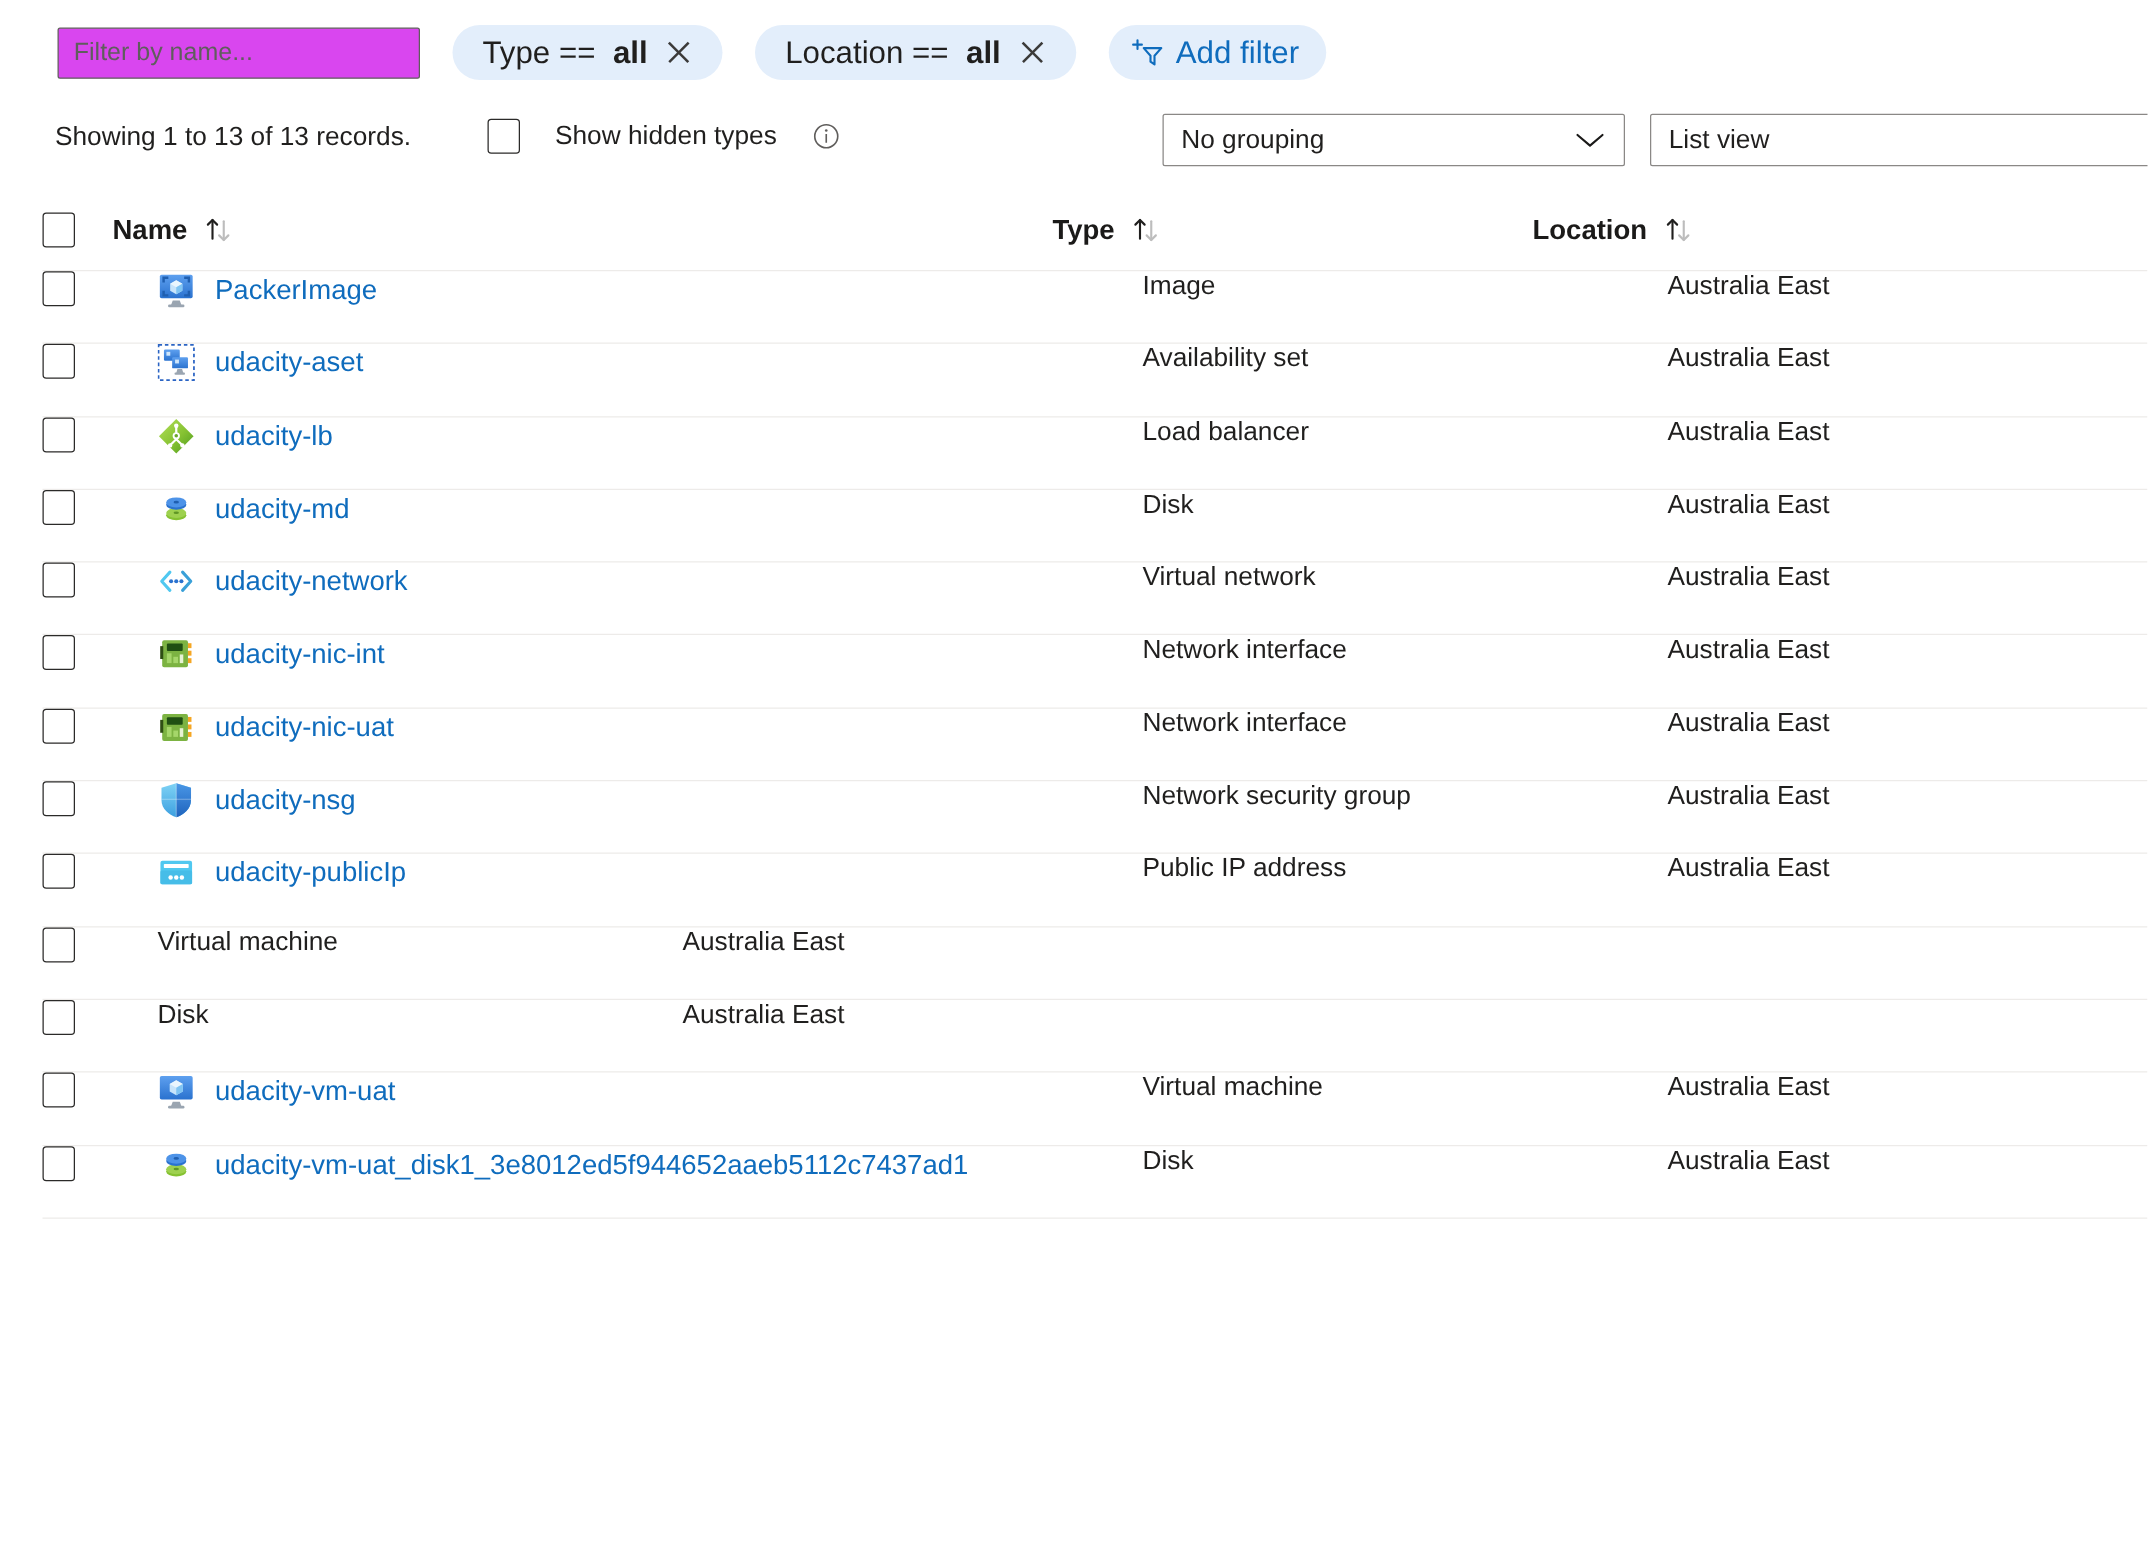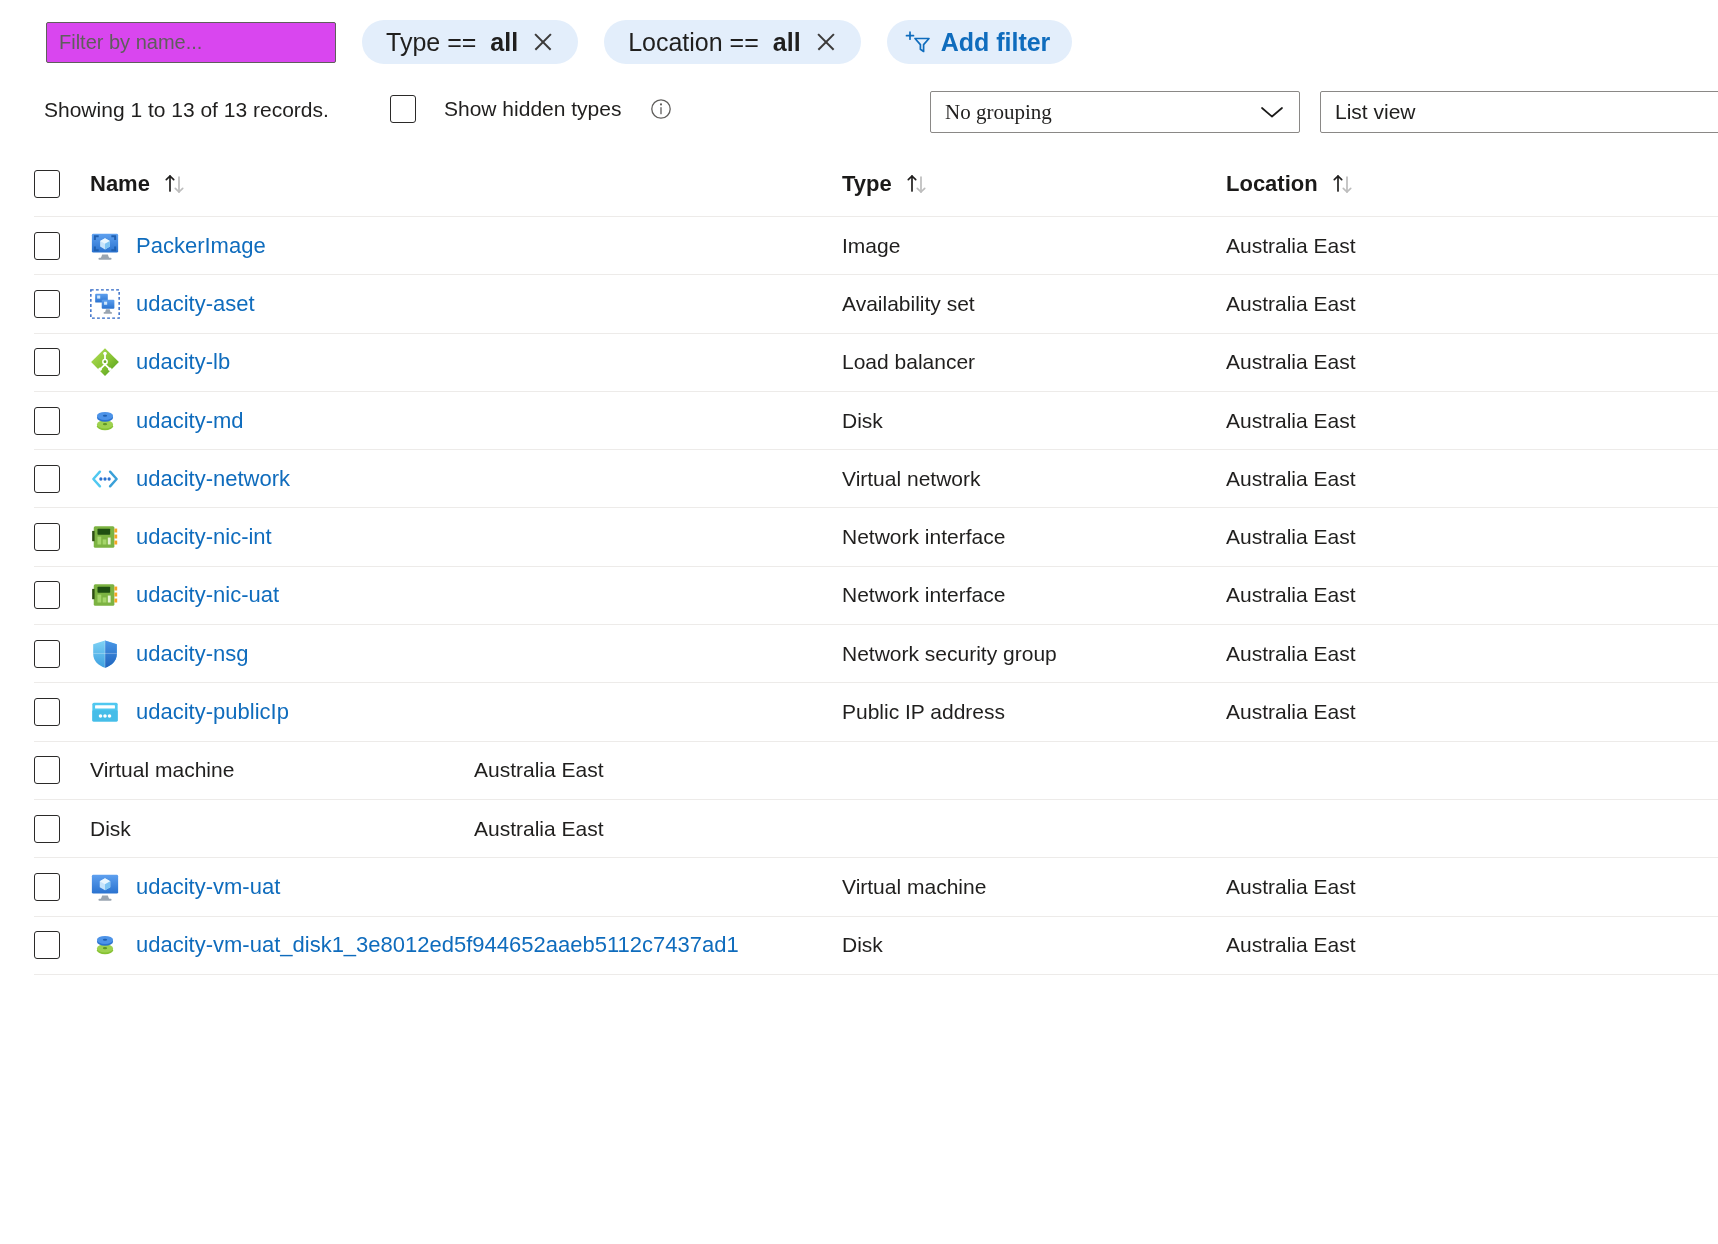--- a/index.html
+++ b/index.html
@@ -68,21 +68,21 @@
   .pill-close::before, .pill-close::after {
     content: "";
     position: absolute;
     left: 0; top: 10px;
     width: 22px; height: 1.6px;
     background: #3b3a39;
   }
   .pill-close::before { transform: rotate(45deg); }
   .pill-close::after  { transform: rotate(-45deg); }
 
-  .pill.add-filter { color: #0f6cbd; gap: 10px; padding: 0 22px 0 18px; font-weight: bold; }
+  .pill.add-filter { color: #0f6cbd; gap: 10px; padding: 0 22px 0 18px; }
   .funnel-icon { width: 26px; height: 26px; flex: none; display:block; }
 
   
   .sub-bar {
     position: absolute;
     left: 0; top: 84px;
     width: 1718px;
     height: 62px;
   }
   .records-text {
@@ -116,21 +116,20 @@
     left: 930px; top: 91px;
     width: 370px; height: 42px;
     border: 1px solid #8a8886;
     border-radius: 2px;
     background: #fff;
     box-sizing: border-box;
     display: flex;
     align-items: center;
     padding: 0 14px;
     cursor: pointer;
-    font-family: Liberation Serif, serif;
   }
   .grouping-select .sel-text { font-size: 21px; color: #201f1e; flex: 1; }
   .chev { width: 26px; height: 16px; flex:none; display:block; }
 
   .view-select {
     position: absolute;
     left: 1320px; top: 91px;
     width: 418px; height: 42px;
     border: 1px solid #8a8886;
     border-radius: 2px;
@@ -171,23 +170,24 @@
     display: inline-flex;
     align-items: center;
     margin-left: 12px;
     cursor: pointer;
   }
   .sort-arrows svg { display: block; }
 
   .t-row {
     height: 58.3px;
     display: flex;
-    align-items: center;
+    align-items: flex-start;
     border-bottom: 1px solid #edebe9;
     box-sizing: border-box;
+    gap: 36px;
   }
   .res-icon {
     width: 30px; height: 30px;
     flex: none;
     margin-right: 16px;
     display: block;
   }
   .res-link {
     font-size: 22px;
     color: #0f6cbd;

